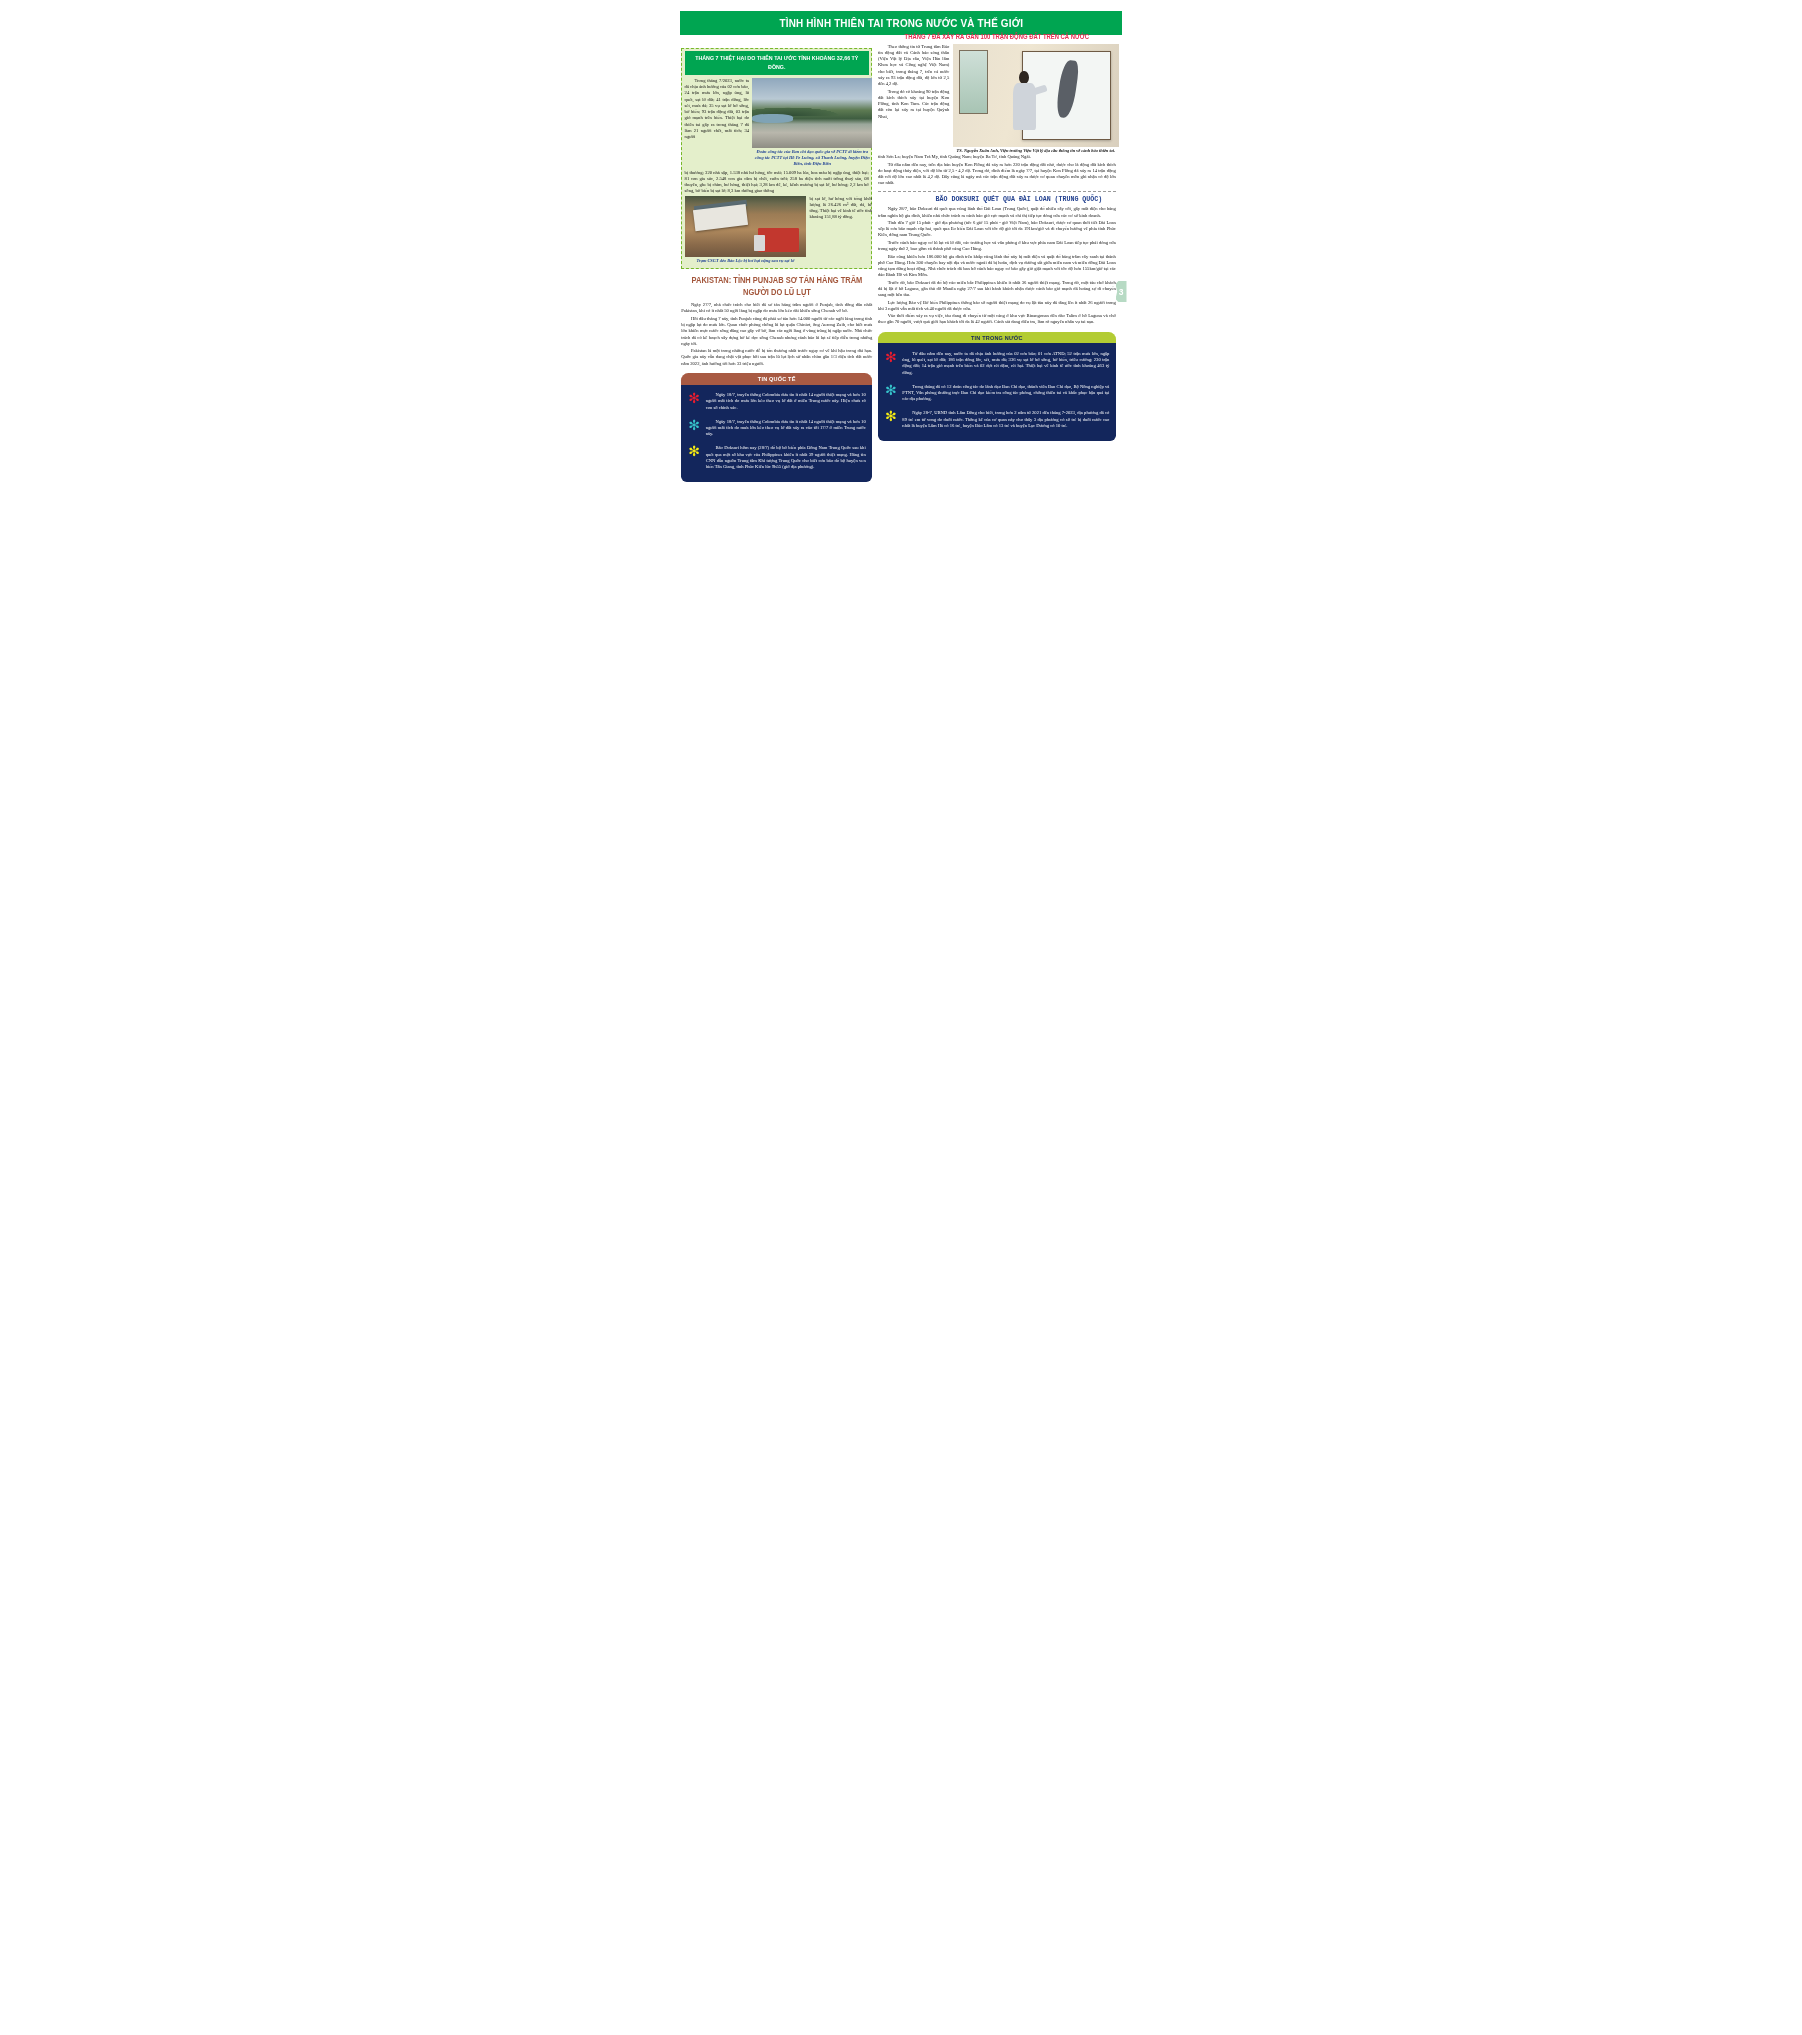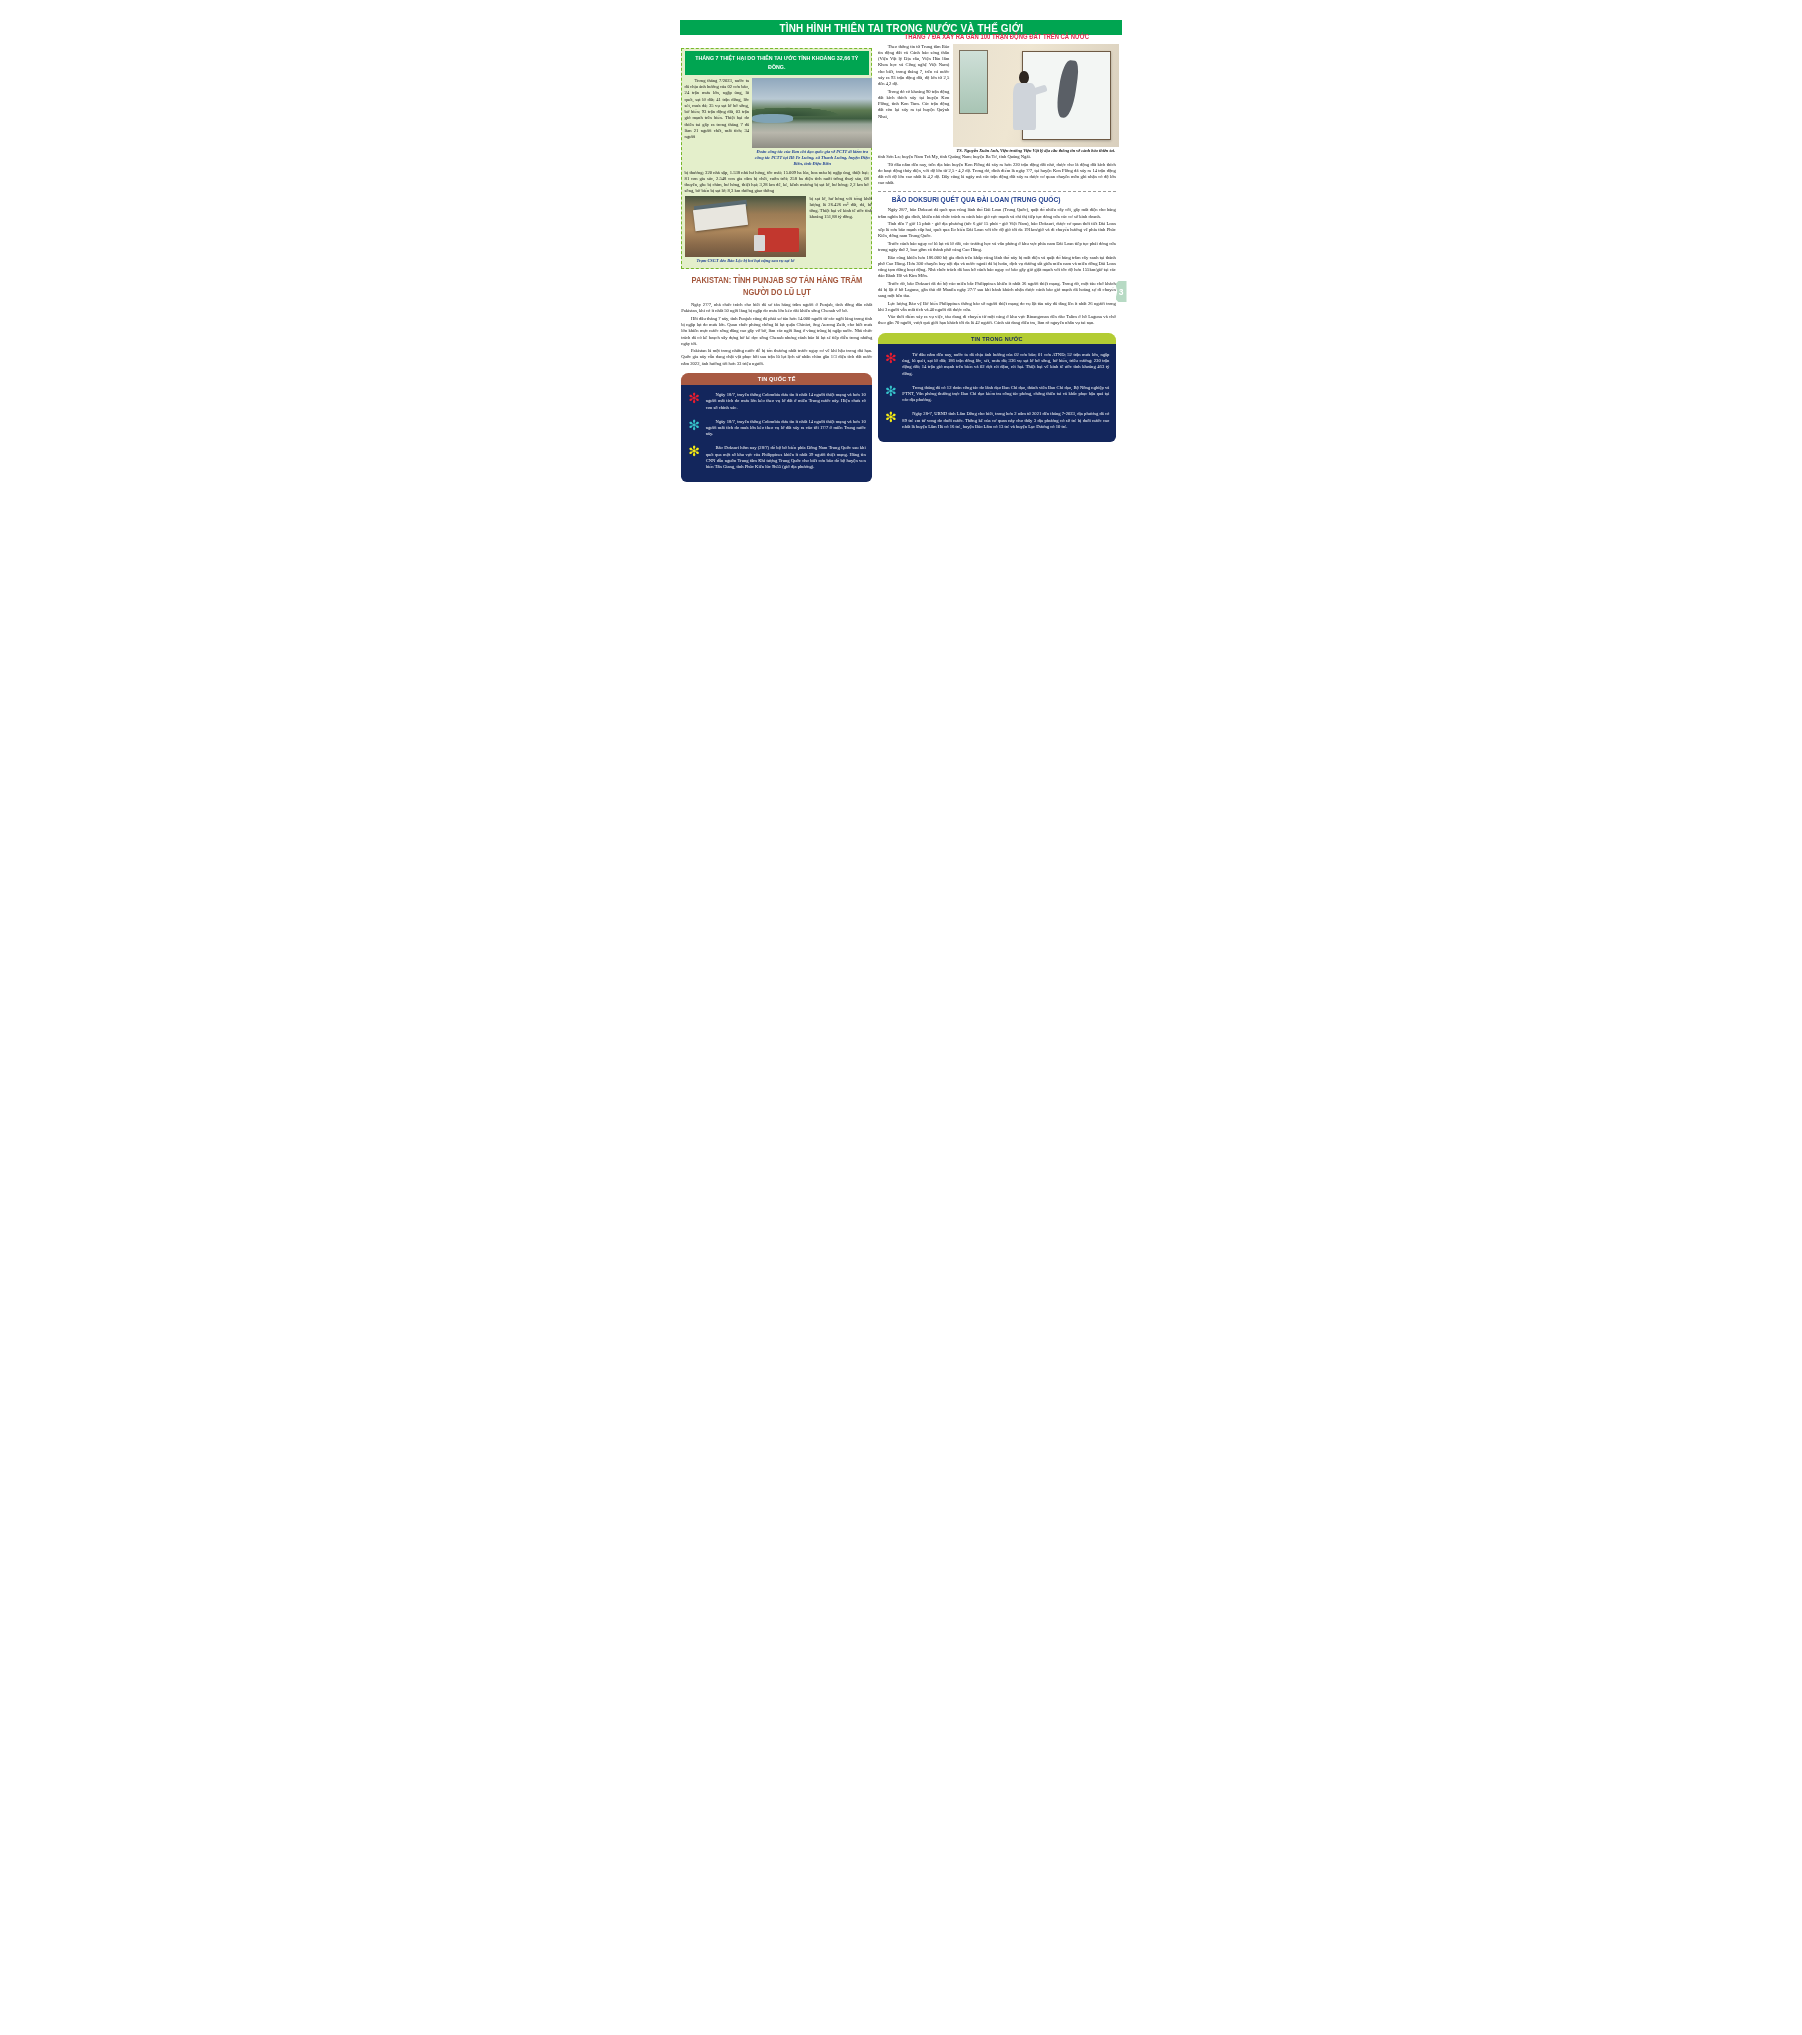--- a/index.html
+++ b/index.html
@@ -2,21 +2,21 @@
 <html lang="vi" style="font-size:6.5px"><head>
 <meta charset="utf-8">
 <style>
   html,body{margin:0;padding:0;background:#ffffff;}
   .page{
     position:relative;width:451px;height:641px;margin:0 auto;background:#fff;
     font-family:"Liberation Serif","DejaVu Serif",serif;color:#111;overflow:hidden;
   }
   
   .banner{
-    position:absolute;left:4.1px;right:4.1px;top:20px;height:15px;background:#00a551;
+    position:absolute;left:4.1px;right:4.1px;top:11px;height:24px;background:#00a551;
     display:flex;align-items:center;justify-content:center;
   }
   .banner-title{
     color:#fff;font-family:"Liberation Sans","DejaVu Sans",sans-serif;font-weight:800;
     font-size:11px;letter-spacing:0.2px;white-space:nowrap;
     display:inline-block;transform:scaleX(.9);
   }
   
   .cols{position:absolute;top:27px;left:5.7px;width:434px;display:flex;gap:5.7px;}
   .col-left{width:191px;flex:none;}
@@ -94,22 +94,22 @@
   .photo3 .window{position:absolute;left:4%;top:6%;width:16%;height:60%;background:linear-gradient(180deg,#cfe0d8,#a8c4b4);border:1.2px solid #7b6f5c;}
   .photo3 .map{position:absolute;right:5%;top:7%;width:52%;height:84%;background:#f3f6f4;border:1.6px solid #6e5a44;box-shadow:0 0.8px 2.4px rgba(0,0,0,.25);}
   .photo3 .land{position:absolute;right:26%;top:16%;width:10%;height:56%;background:#5a5f66;border-radius:45% 30% 50% 40%;transform:rotate(8deg);}
   .photo3 .person{position:absolute;left:34%;top:26%;width:18%;height:74%;}
   .photo3 .head{position:absolute;left:34%;top:0;width:32%;height:18%;background:#2e2620;border-radius:50%;}
   .photo3 .shirt{position:absolute;left:12%;top:16%;width:76%;height:62%;background:#cfd4da;border-radius:22% 22% 8% 8%;}
   .photo3 .arm{position:absolute;right:-26%;top:22%;width:60%;height:9%;background:#cfd4da;transform:rotate(-18deg);border-radius:2.4px;}
   .ts-caption{color:#111;}
   .dashed-divider{border:none;border-top:1.2px dashed #9a9a9a;margin:4.1px 0 3.3px 0;}
   .doksuri-title{
-    margin:0.8px 0 3.3px 0;text-align:left;color:#23418f;
-    font-family:Liberation Sans, sans-serif;font-weight:800;font-size:7.7px;white-space:nowrap;
+    margin:0.8px 0 3.3px 0;text-align:right;color:#23418f;
+    font-family:Liberation Mono, monospace;font-weight:800;font-size:7.7px;white-space:nowrap;
   }
   .doksuri-title-inner{display:inline-block;transform:scaleX(.86);}
   
   .page-tab{
     position:absolute;right:0;top:281px;width:11px;height:21px;background:#b7dac4;
     clip-path:polygon(26% 0,100% 0,100% 100%,26% 100%,0 86%,15% 50%,0 14%);
     display:flex;align-items:center;justify-content:center;
   }
   .page-tab span{
     color:#fff;font-family:"Liberation Sans","DejaVu Sans",sans-serif;font-weight:800;font-size:8.5px;

